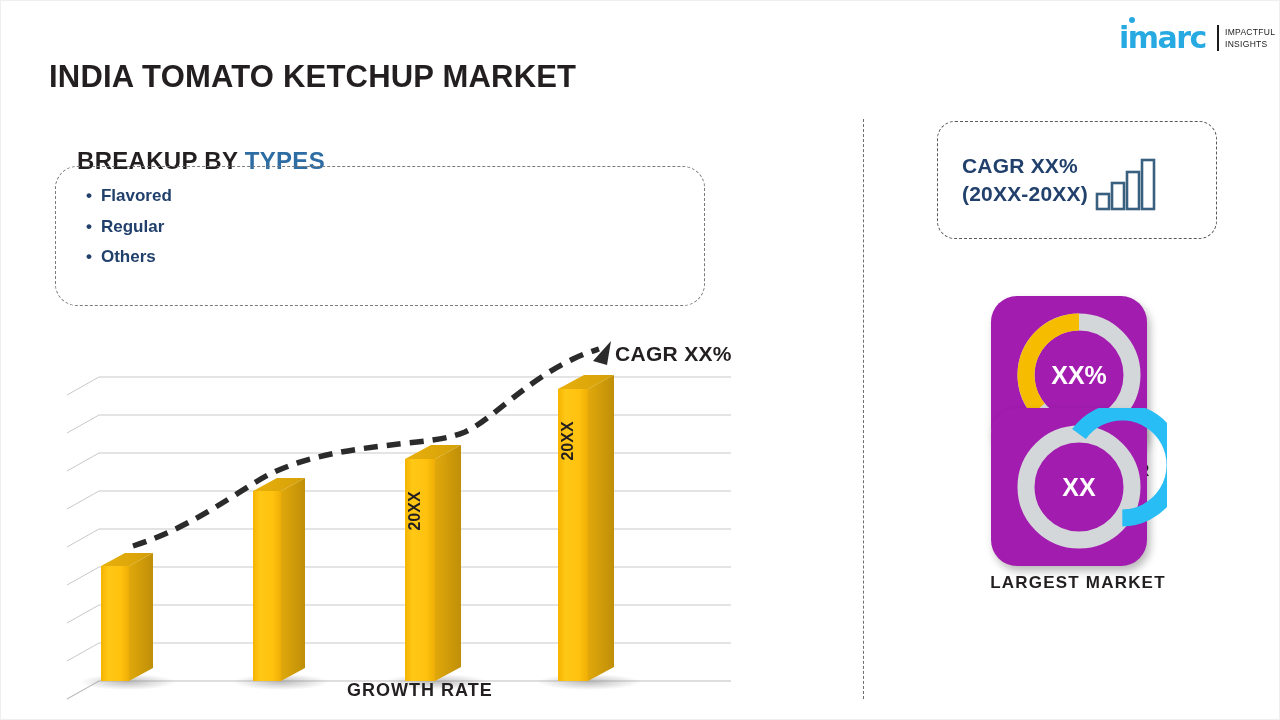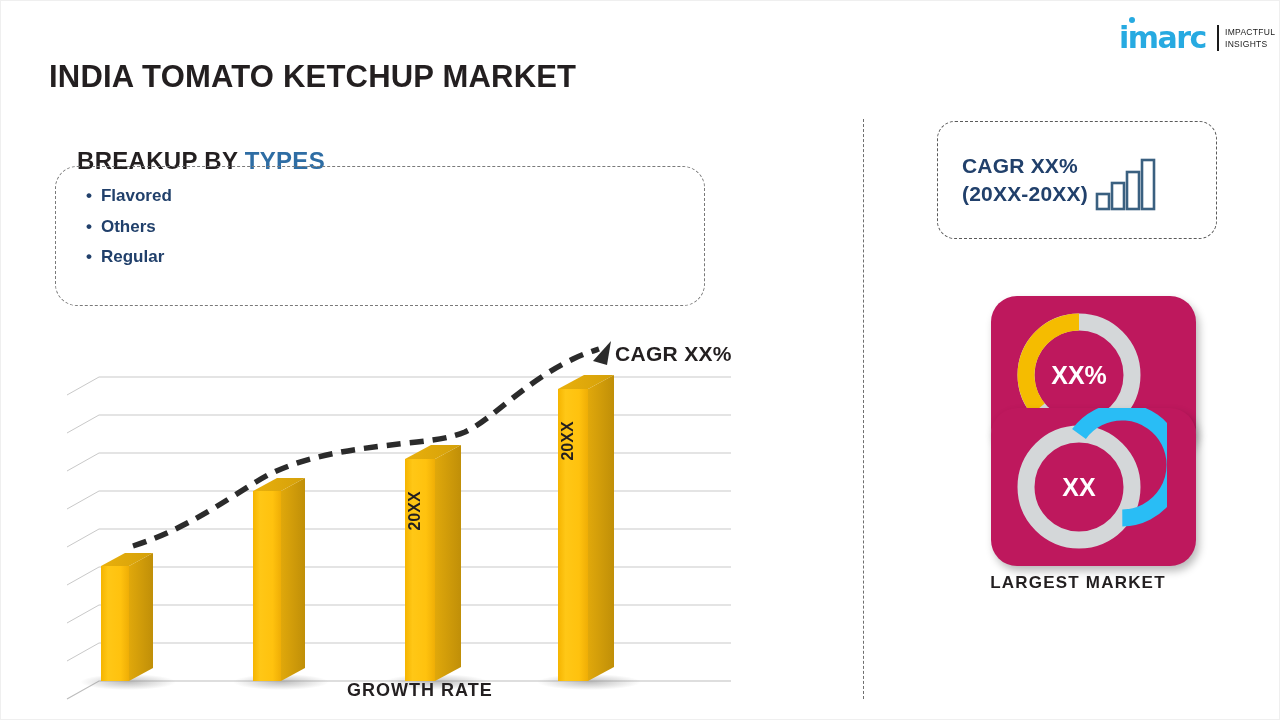--- a/index.html
+++ b/index.html
@@ -64,22 +64,22 @@
   .cagrbox .txt{font-size:21px;font-weight:700;color:#21406B;line-height:28px;
     padding-left:24px;letter-spacing:.2px;}
   .cagrbox .ico{margin-left:6px;margin-top:6px;}
 
   .rlabel{position:absolute;width:400px;text-align:center;font-size:17px;
     font-weight:700;color:#231f20;letter-spacing:1.2px;}
   .lbl-growth{left:-3px;top:152px;}
   .lbl-cagr{left:-3px;top:350px;}
   .lbl-market{left:-3px;top:462px;text-align:center;}
 
-  .tile{position:absolute;width:205px;height:158px;border-radius:26px;
-    background:#be185d;box-shadow:3px 5px 9px rgba(0,0,0,.28);}
+  .tile{position:absolute;width:156px;height:158px;border-radius:26px;
+    background:#a21caf;box-shadow:3px 5px 9px rgba(0,0,0,.28);}
   .tile-cagr{left:110px;top:185px;}
   .tile-market{left:110px;top:297px;}
   .tile svg{display:block;}
   .donut-txt{font-weight:700;fill:#ffffff;font-family:"Liberation Sans",sans-serif;}
 </style>
 </head>
 <body>
 
 <div class="page">
 
@@ -96,22 +96,22 @@
   <div class="title">INDIA TOMATO KETCHUP MARKET</div>
 
   <div class="breakup">
     <span>BREAKUP BY</span>
     <span class="hl">TYPES</span>
   </div>
 
   <div class="listbox">
     <ul>
       <li>Flavored</li>
+      <li>Regular</li>
       <li>Others</li>
-      <li>Regular</li>
     </ul>
   </div>
 
   <div class="chart">
     <svg width="700" height="370" viewBox="0 0 700 370">
       <defs>
         <linearGradient id="barFront" x1="0" y1="0" x2="1" y2="0">
           <stop offset="0%" stop-color="#F5B400"></stop>
           <stop offset="25%" stop-color="#FFC716"></stop>
           <stop offset="70%" stop-color="#FFC20E"></stop>

